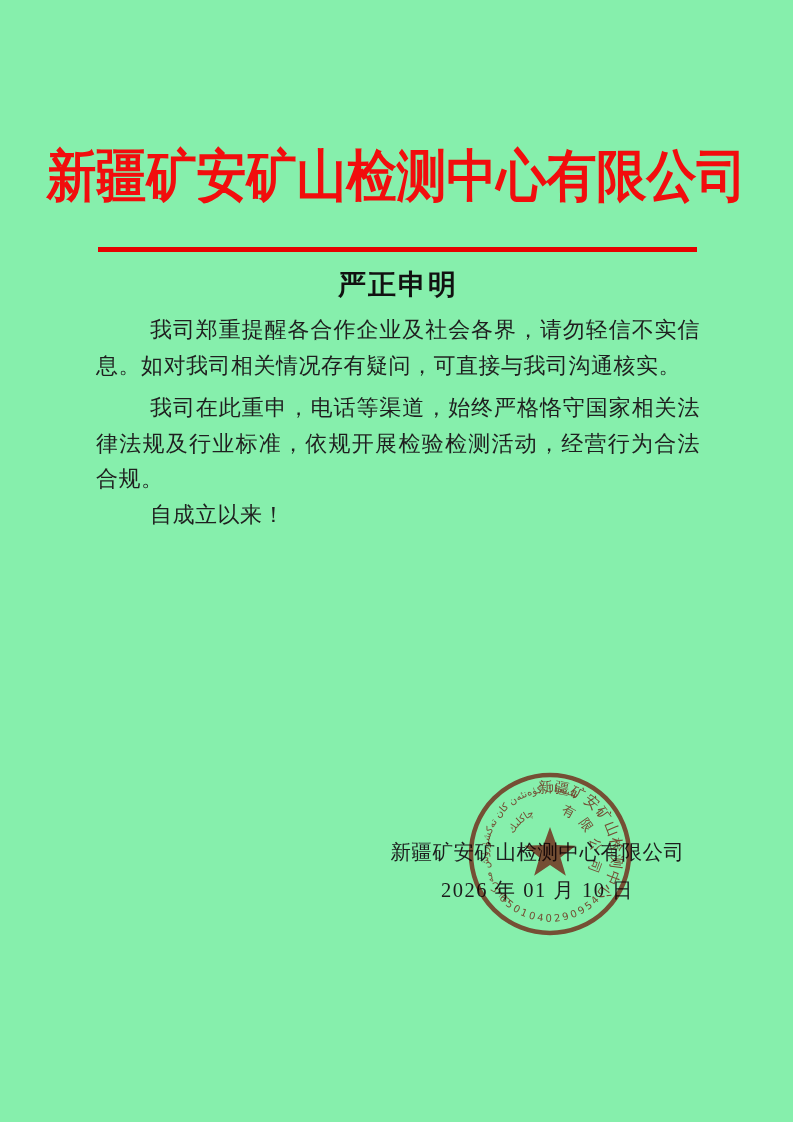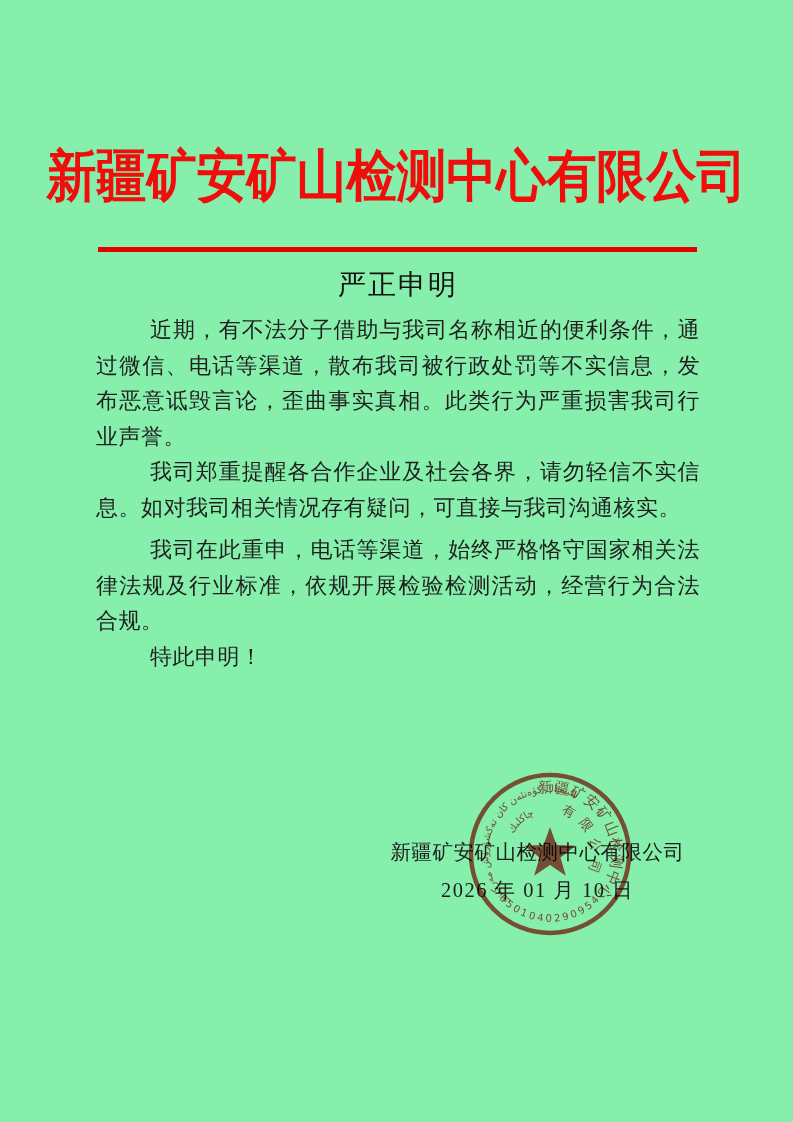--- a/index.html
+++ b/index.html
@@ -29,21 +29,21 @@
   .header-rule{
     position:absolute;
     left:98px;top:247px;width:599px;height:4.5px;
     background:#e60000;
   }
   
   .stmt-title{
     position:absolute;
     left:96px;top:266px;width:604px;
     text-align:center;
-    font-size:28px;font-weight:normal;color:#111;
+    font-size:28px;font-weight:bold;color:#111;
     letter-spacing:2px;
   }
   .stmt-body{
     position:absolute;
     left:96px;top:312px;width:604px;
     font-size:22px;
     line-height:35.5px;
     letter-spacing:0.5px;
     color:#1f1f1f;
     text-align:justify;
@@ -89,24 +89,23 @@
 <div class="page">
 
   <div class="letterhead">
     <span class="company">新疆矿安矿山检测中心有限公司</span>
   </div>
   <div class="header-rule"></div>
 
   <div class="stmt-title">严正申明</div>
 
   <div class="stmt-body">
-    <p>近期，有不法分子借助与我司名称相近的便利条件，通过微信、电话等渠道，散布我司被行政处罚等不实信息，发布恶意诋毁言论，歪曲事实真相。此类行为严重损害我司行业声誉。</p>
     <p>我司郑重提醒各合作企业及社会各界，请勿轻信不实信息。如对我司相关情况存有疑问，可直接与我司沟通核实。</p>
     <p class="gap-before">我司在此重申，电话等渠道，始终严格恪守国家相关法律法规及行业标准，依规开展检验检测活动，经营行为合法合规。</p>
-    <p>特此申明！</p>
+    <p>自成立以来！</p>
   </div>
 
   <div class="sign-block">
     <div class="sign-company">新疆矿安矿山检测中心有限公司</div>
     <div class="sign-date">2026 年 01 月 10 日</div>
   </div>
 
   <svg class="seal" viewBox="-84 -84 168 168" xmlns="http://www.w3.org/2000/svg">
     <defs>
       <path id="ringPath" d="M 0,62 A 62,62 0 1,1 0,-62 A 62,62 0 1,1 0,62"></path>

